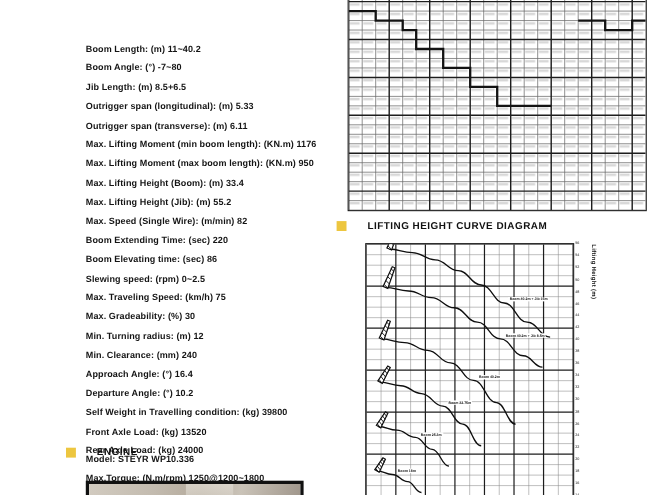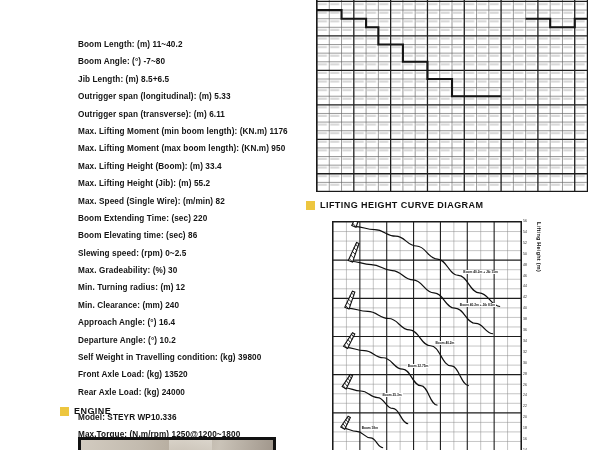--- a/index.html
+++ b/index.html
@@ -18,21 +18,21 @@
     position:absolute;left:78px;top:0px;width:232px;margin-top:36px;
   }
   .spec-row{
     font-size:8.2px;font-weight:bold;line-height:17.4px;
     height:17.4px;white-space:nowrap;letter-spacing:.1px;
     color:#141414;
   }
 
   
   .sec-head{
-    display:flex;align-items:center;gap:5px;white-space:nowrap;
+    display:flex;align-items:center;gap:19px;white-space:nowrap;
   }
   .bullet{
     width:9px;height:9px;background:#edc63f;flex:0 0 auto;display:block;
   }
   .sec-title{
     font-size:9px;font-weight:bold;letter-spacing:.45px;color:#111;
   }
 
   .engine-head{position:absolute;left:60px;top:358px;margin-top:48px;}
   .engine-col{position:absolute;left:78px;top:388px;width:240px;margin-top:21px;}
@@ -93,20 +93,21 @@
     <div class="spec-row">Outrigger span (longitudinal): (m) 5.33</div>
     <div class="spec-row">Outrigger span (transverse): (m) 6.11</div>
     <div class="spec-row">Max. Lifting Moment (min boom length): (KN.m) 1176</div>
     <div class="spec-row">Max. Lifting Moment (max boom length): (KN.m) 950</div>
     <div class="spec-row">Max. Lifting Height (Boom): (m) 33.4</div>
     <div class="spec-row">Max. Lifting Height (Jib): (m) 55.2</div>
     <div class="spec-row">Max. Speed (Single Wire): (m/min) 82</div>
     <div class="spec-row">Boom Extending Time: (sec) 220</div>
     <div class="spec-row">Boom Elevating time: (sec) 86</div>
     <div class="spec-row">Slewing speed: (rpm) 0~2.5</div>
+    <div class="spec-row">Max. Traveling Speed: (km/h) 75</div>
     <div class="spec-row">Max. Gradeability: (%) 30</div>
     <div class="spec-row">Min. Turning radius: (m) 12</div>
     <div class="spec-row">Min. Clearance: (mm) 240</div>
     <div class="spec-row">Approach Angle: (°) 16.4</div>
     <div class="spec-row">Departure Angle: (°) 10.2</div>
     <div class="spec-row">Self Weight in Travelling condition: (kg) 39800</div>
     <div class="spec-row">Front Axle Load: (kg) 13520</div>
     <div class="spec-row">Rear Axle Load: (kg) 24000</div>
   </div>
 

